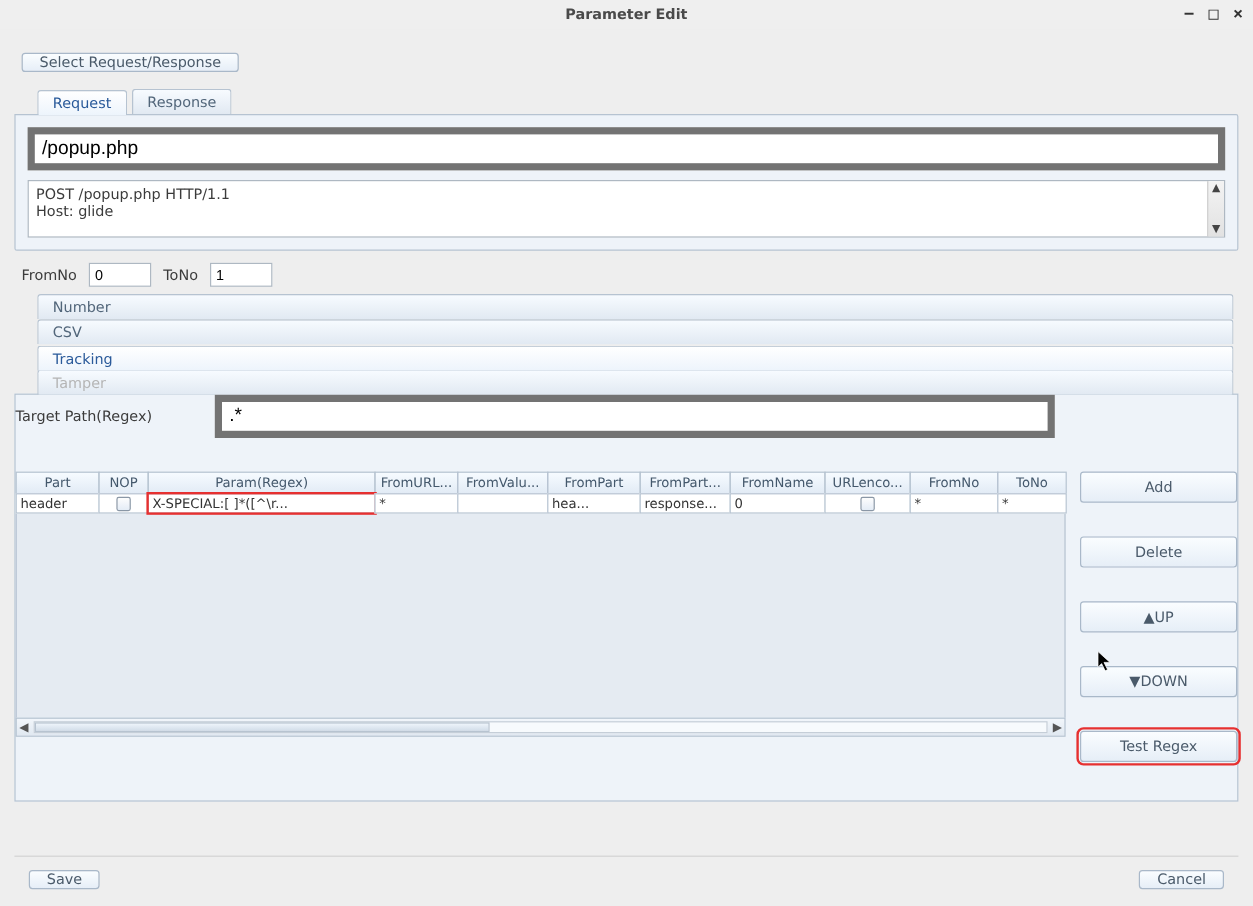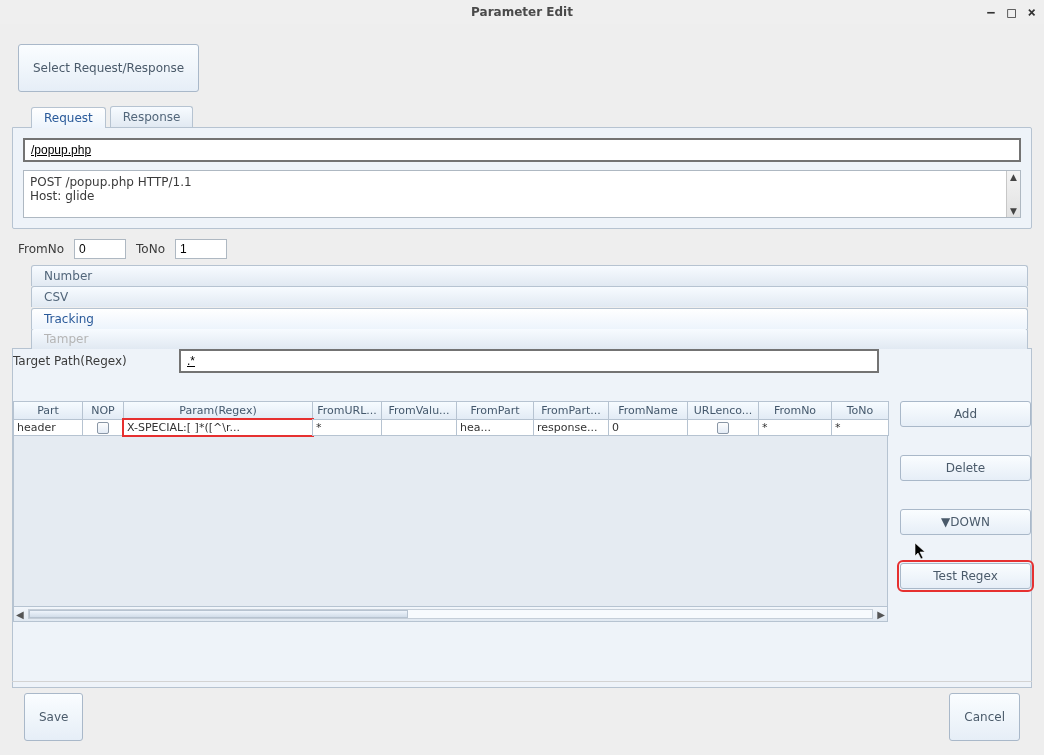--- a/index.html
+++ b/index.html
@@ -8,32 +8,32 @@
 
   
   .titlebar { height: 24px; display: flex; align-items: center; justify-content: center; background: #efefef; position: relative; font-weight: bold; color: #4a4a4a;}
   .titlebar .win-btns { position: absolute; right: 8px; top: 0; height: 24px; display: flex; gap: 12px; align-items: center; }
   .titlebar .win-btns span { font-family: monospace; font-size: 14px; color:#333; cursor: default; }
 
   .content { padding: 10px 12px 0 12px; }
 
   .btn { display:inline-flex; align-items:center; justify-content:flex-start;
          border:1px solid #a9b8c9; border-radius:3px;
-         background: linear-gradient(#fafdff,#e6eef7); padding:16px 14px;
+         background: linear-gradient(#fafdff,#e6eef7); padding:0 14px;
          color:#4a5a6a; font-size:12px; }
 
   .tabs { display:flex; margin-top:6px; margin-left:2px;padding-left:17px;}
   .tab { border:1px solid #b6c3d1; border-bottom:none; border-top-left-radius:3px; border-top-right-radius:3px;
          padding:3px 12px; margin-right:4px; background:linear-gradient(#f7fbff,#e1e9f2); color:#52667a;}
   .tab.active { background:linear-gradient(#ffffff,#edf4fc); color:#2a5a9a; position:relative; top:1px; z-index:2;}
   .tab.disabled { color:#b5b5b5; }
 
   .pane { border:1px solid #b6c3d1; border-radius:0 2px 2px 2px; background:#eef3f9; padding:10px; }
 
-  .textfield { border:2px solid #737373; background:white; padding:3px 6px; font-size:12px; width:100%;text-decoration:underline; }
+  .textfield { border:6px solid #737373; background:white; padding:3px 6px; font-size:16px; width:100%; }
   .textarea-wrap { position:relative; border:1px solid #aeb8c2; background:white; margin-top:8px; height:48px; display:flex;}
   .textarea-wrap .ta { flex:1; padding:4px 6px; font-family:inherit; font-size:12px; white-space:pre; overflow:hidden;}
   .textarea-wrap .sb { width:14px; background:linear-gradient(#f3f3f3,#e2e2e2); border-left:1px solid #c7c7c7;
                        display:flex; flex-direction:column; justify-content:space-between;}
   .textarea-wrap .sb span { font-size:9px; text-align:center; color:#444; line-height:12px;}
 
   .rowline { display:flex; align-items:center; gap:10px; margin:10px 0 4px 6px;}
   .numinput { border:1px solid #aeb8c2; background:white; padding:2px 4px; width:52px; font-size:12px;}
 
   .inner-pane { border:1px solid #b6c3d1; background:#eef3f9; margin-top:-1px;}
@@ -174,20 +174,23 @@
       </div>
 
       <div class="btn-col">
         <div class="btn">
             <span>Add</span>
           </div>
         <div class="btn">
             <span>Delete</span>
           </div>
         <div class="btn">
+            <span>▲UP</span>
+          </div>
+        <div class="btn">
             <span>▼DOWN</span>
           </div>
         <div class="btn highlight">
             <span>Test Regex</span>
           </div>
       </div>
     </div>
   </div>
 
 </div>

